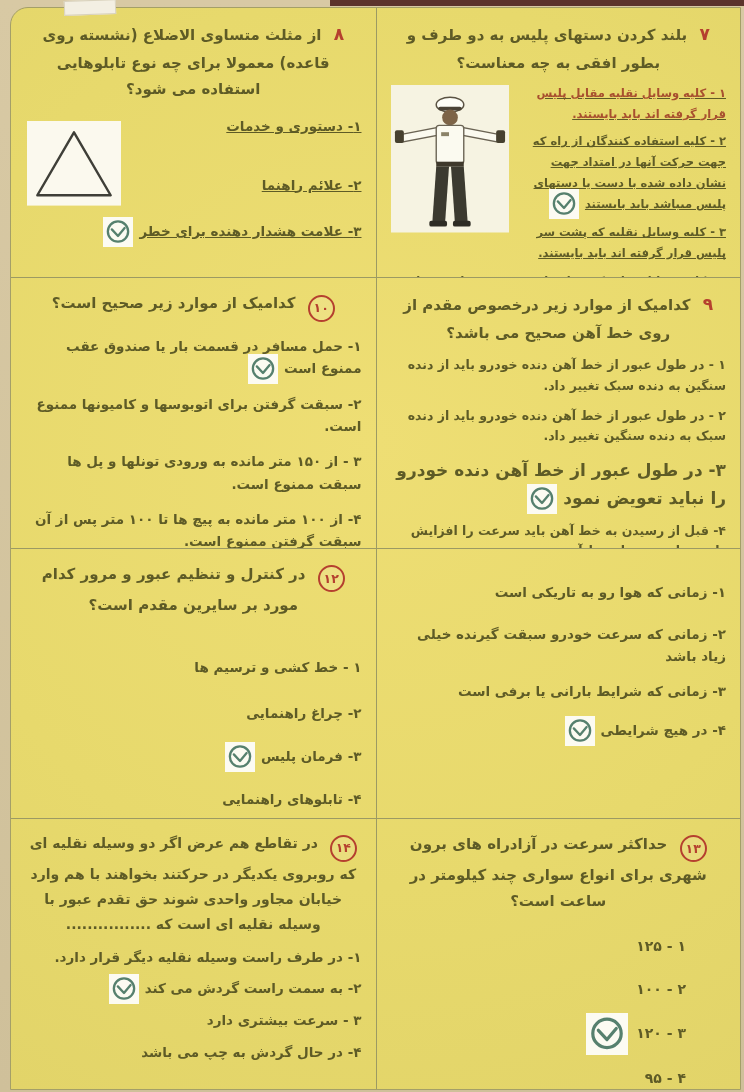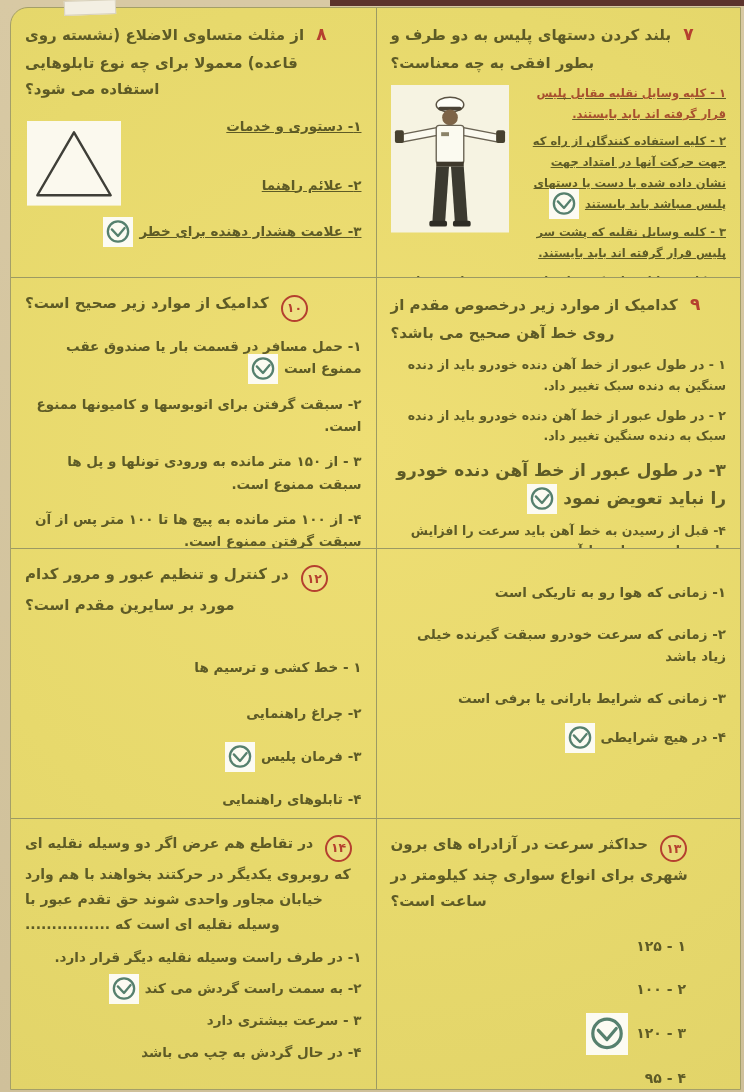--- a/index.html
+++ b/index.html
@@ -26,21 +26,21 @@
     padding:12px 14px 8px;
     overflow:hidden;
     color:#5e5b26;
     font-weight:bold;
     box-sizing:border-box;
   }
   
   .cell:nth-child(odd){border-left:1px solid #9c9a63;}
   .cell:not(:nth-last-child(-n+2)){border-bottom:1px solid #9c9a63;}
 
-  .q{margin:0;font-size:15px;line-height:1.75;text-align:left;}
+  .q{margin:0;font-size:15px;line-height:1.75;text-align:center;}
   .qtext{letter-spacing:0.2px;}
   .qnum{color:#b5402f;}
   .qnum.plain{font-size:17px;margin-left:7px;}
   .qnum.circled{
     display:inline-flex;align-items:center;justify-content:center;
     width:23px;height:23px;border:2px solid #b5402f;border-radius:50%;
     font-size:12.5px;margin-left:7px;vertical-align:-4px;background:rgba(255,255,255,0.12);
   }
   .opt{margin:13px 0 0;font-size:13.5px;line-height:1.65;text-align:right;}
   .opt.tight{margin-top:9px;}
@@ -151,21 +151,21 @@
               <use href="#checkmark"></use>
             </svg></span></p>
       <p class="opt"><span>۲- سبقت گرفتن برای اتوبوسها و کامیونها ممنوع است.</span></p>
       <p class="opt"><span>۳ - از ۱۵۰ متر مانده به ورودی تونلها و پل ها سبقت ممنوع است.</span></p>
       <p class="opt"><span>۴- از ۱۰۰ متر مانده به پیچ ها تا ۱۰۰ متر پس از آن سبقت گرفتن ممنوع است.</span></p>
     </section>
 
     <section class="cell">
       <p class="opt" style="margin-top:20px"><span>۱- زمانی که هوا رو به تاریکی است</span></p>
       <p class="opt" style="margin-top:20px"><span>۲- زمانی که سرعت خودرو سبقت گیرنده خیلی زیاد باشد</span></p>
-      <p class="opt" style="margin-top:20px"><span>۳- زمانی که شرایط بارانی یا برفی است</span></p>
+      <p class="opt" style="margin-top:13px"><span>۳- زمانی که شرایط بارانی یا برفی است</span></p>
       <p class="opt" style="margin-top:16px"><span>۴- در هیچ شرایطی</span><span class="check"><svg viewBox="0 0 34 34">
               <use href="#checkmark"></use>
             </svg></span></p>
     </section>
 
     <section class="cell">
       <p class="q">
         <span class="qnum circled">۱۲</span>
         <span class="qtext">در کنترل و تنظیم عبور و مرور کدام مورد بر سایرین مقدم است؟</span>
       </p>

